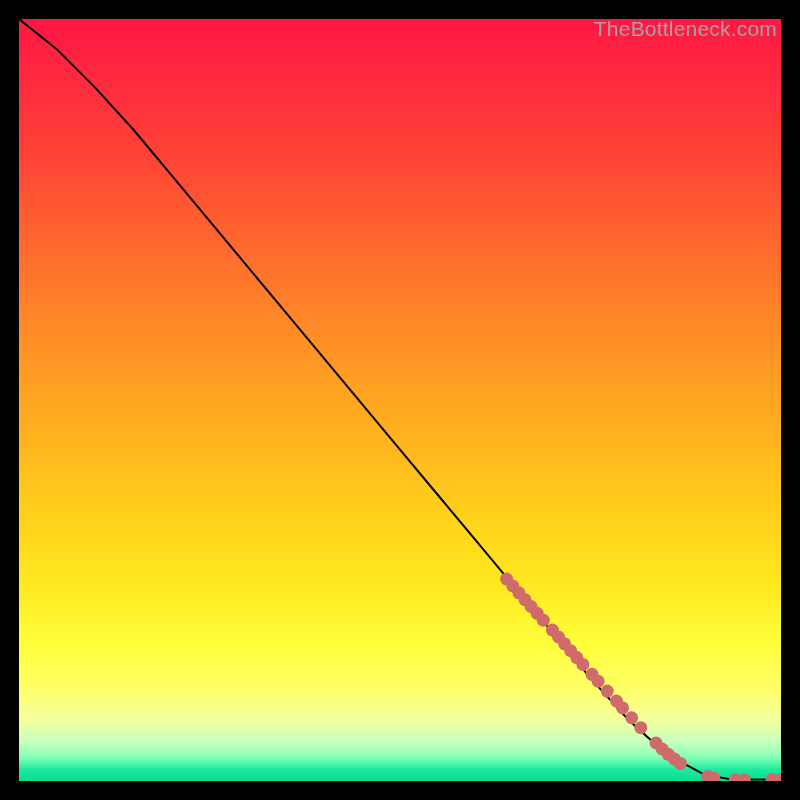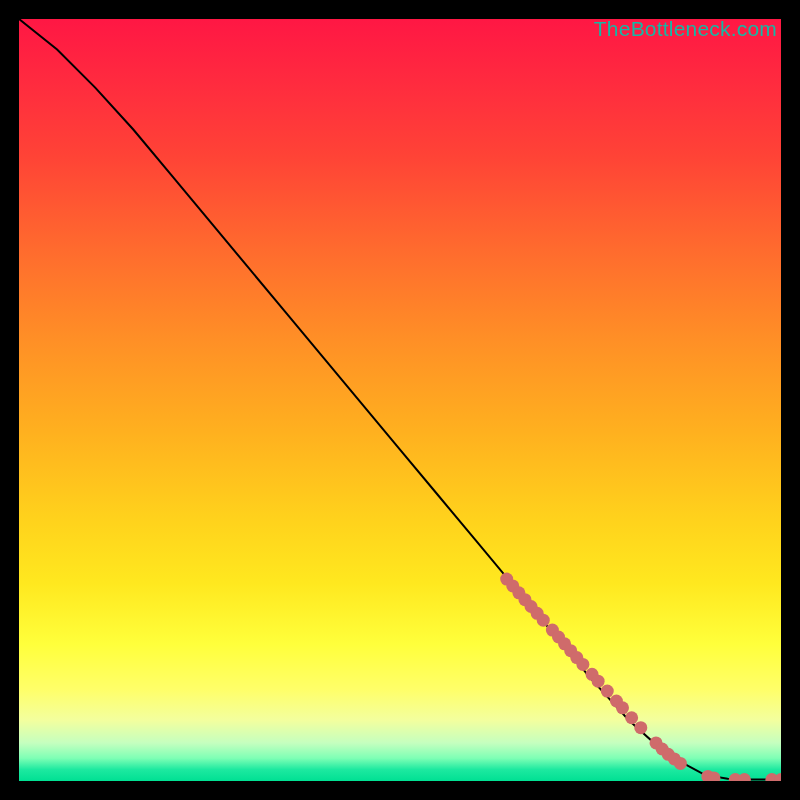--- a/index.html
+++ b/index.html
@@ -43,21 +43,21 @@
       #00e093 100%
     );
   }
   .watermark {
     position: absolute;
     top: -2px;
     right: 4px;
     font-family: Arial, Helvetica, sans-serif;
     font-size: 21px;
     font-weight: 500;
-    color: #14b8a6;
+    color: #a3a3a3;
     letter-spacing: 0.2px;
     z-index: 5;
   }
   svg.overlay {
     position: absolute;
     left: 0;
     top: 0;
     width: 762px;
     height: 762px;
   }

